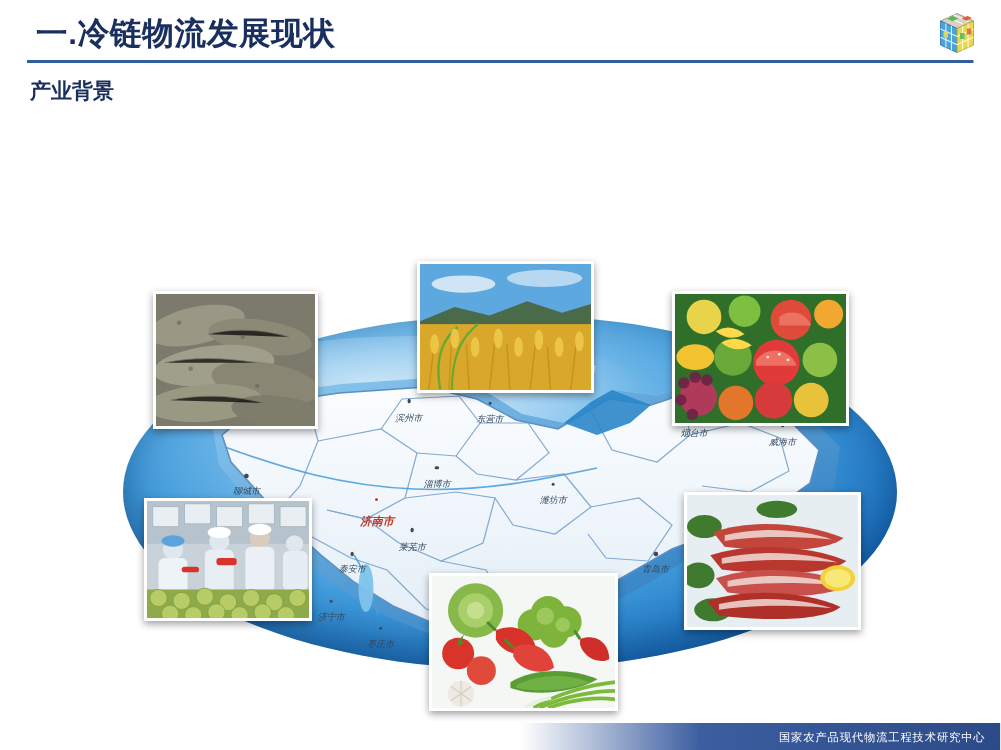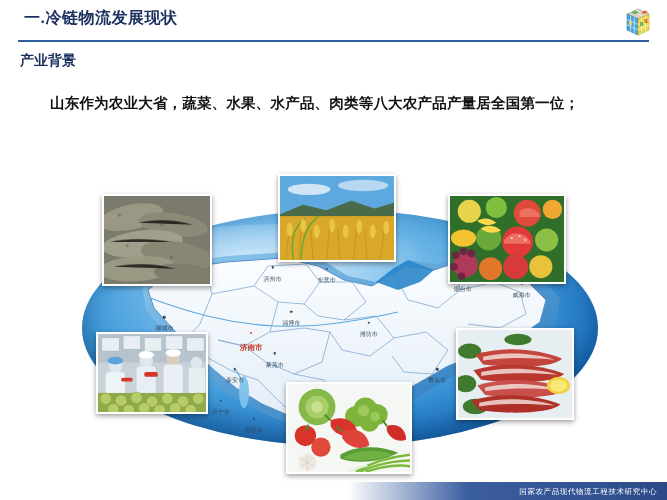--- a/index.html
+++ b/index.html
@@ -13,21 +13,21 @@
     position: relative;
     width: 667px; height: 500px;
     background: #ffffff;
     overflow: hidden;
   }
 
   
   .slide-title {
     position: absolute;
     left: 24px; top: 8px;
-    font-size: 16px;
+    font-size: 21px;
     font-weight: bold;
     color: #1b2f5e;
     letter-spacing: 0.5px;
     white-space: nowrap;
   }
   .title-rule {
     position: absolute;
     left: 18px; top: 40px;
     width: 631px; height: 2px;
     background: #2e5e9e;
@@ -95,20 +95,21 @@
   }
   .map-svg { width: 100%; height: 100%; display: block; }
 
   .map-label {
     position: absolute;
     font-size: 5px;
     color: #46596f;
     white-space: nowrap;
     transform: translate(-50%, -50%);
     font-family: "Liberation Sans", "DejaVu Sans", sans-serif;
+    font-style: italic;
   }
   .map-label.city { font-size: 6px; color: #33475c; }
   .map-label.capital { font-size: 7.5px; color: #c0392b; font-weight: bold; }
   .map-label.sea { font-size: 6.5px; color: #ffffff; font-weight: bold; }
   .map-dot {
     position: absolute;
     width: 2.5px; height: 2.5px;
     background: #3a4a5c;
     border-radius: 50%;
     transform: translate(-50%, -50%);
@@ -175,21 +176,20 @@
       <polygon points="18,6.4 22,4.6 25,6 21,7.9" fill="#e0603a"></polygon>
       <rect x="6" y="15" width="3" height="4" fill="#e8d94a" opacity=".9"></rect>
       <rect x="17" y="16" width="3" height="4" fill="#5cb85c" opacity=".9"></rect>
       <rect x="21.5" y="13" width="3" height="4" fill="#e0603a" opacity=".85"></rect>
     </g>
   </svg>
 
   <div class="sub-title">产业背景</div>
 
   <div class="body-text">
-    <div><span class="indent"></span><span>山东作为农业大省，蔬菜、水果、水产品、肉类等八大农产品产量居全国第一位；</span></div>
   </div>
 
   <div class="visual">
 
     <div class="globe"></div>
 
     <div class="map-wrap">
       <svg class="map-svg" viewBox="0 0 470 226" preserveAspectRatio="none">
         <defs>
           <linearGradient id="landg" x1="0" y1="0" x2="0" y2="1">

